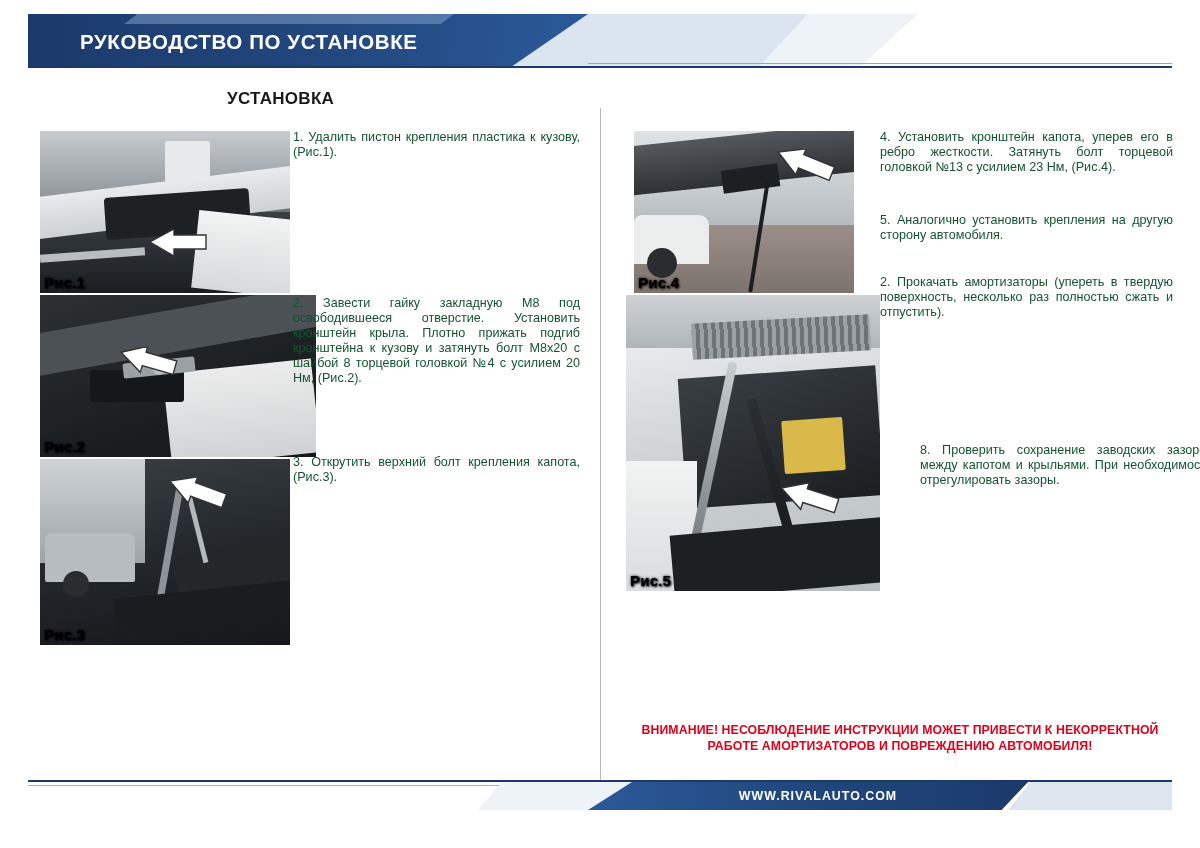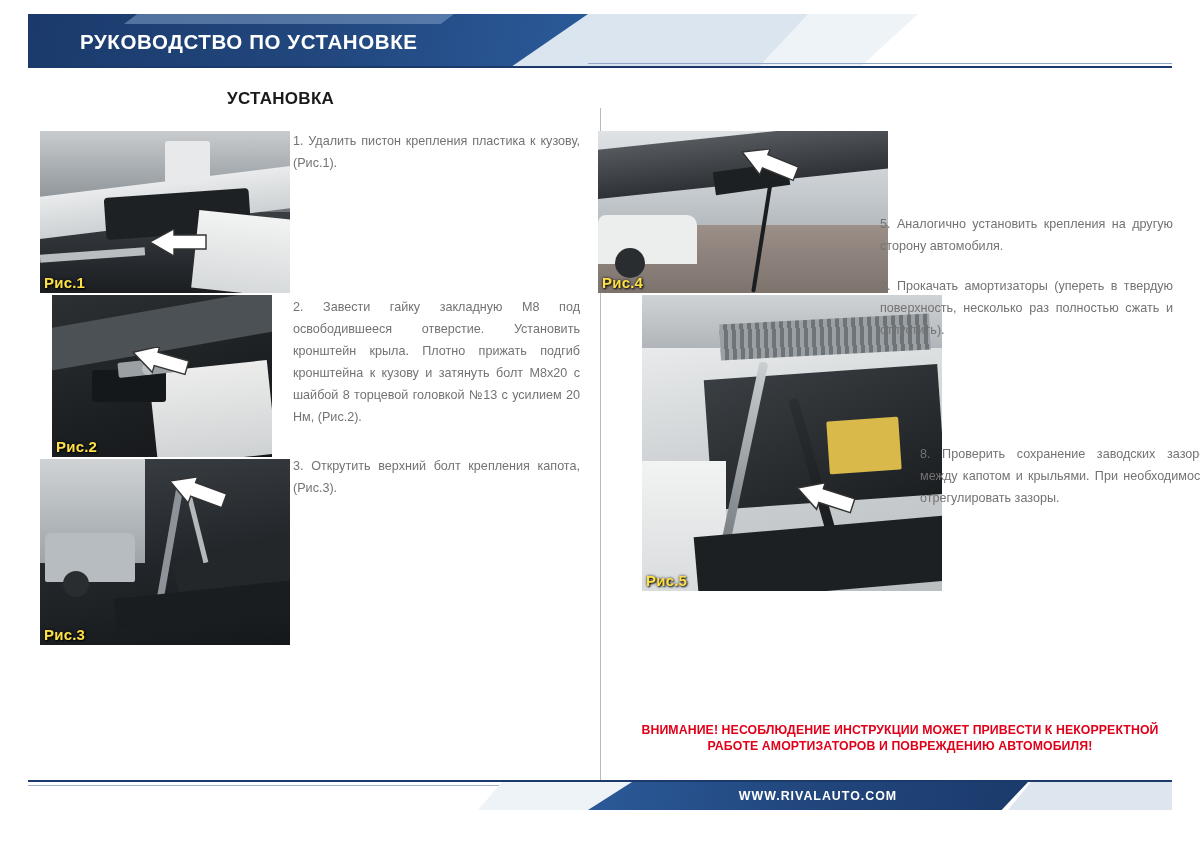--- a/index.html
+++ b/index.html
@@ -100,21 +100,21 @@
   
   .photo {
     position: absolute;
     overflow: hidden;
     background: #6d7378;
     border: 0;
   }
   .photo .cap {
     position: absolute;
     left: 4px; bottom: 2px;
-    color: #fde047;
+    color: #000000;
     font-size: 15px;
     font-weight: bold;
     text-shadow: 0 0 3px rgba(0,0,0,.85), 1px 1px 2px rgba(0,0,0,.9);
     letter-spacing: .2px;
   }
 
   
   #photo-1 { left: 40px; top: 131px; width: 250px; height: 162px; }
   #photo-1 .sky {
     position: absolute; left: 0; top: 0; width: 100%; height: 46%;
@@ -141,70 +141,70 @@
     position: absolute; left: 62%; top: 52%; width: 40%; height: 48%;
     background: linear-gradient(180deg,#f2f3f3,#d6d9da);
     transform: rotate(6deg);
   }
   #photo-1 .strip {
     position: absolute; left: 0; top: 74%; width: 42%; height: 5%;
     background: #b9bdbf; transform: rotate(-4deg);
   }
 
   
-  #photo-2 { left: 52px; top: 295px; width: 220px; height: 162px; }
+  #photo-2 { left: 40px; top: 295px; width: 276px; height: 162px; }
   #photo-2 .d1 { position:absolute; inset:0; background: linear-gradient(160deg,#2c3033 0%, #1c1f22 60%, #141618 100%); }
   #photo-2 .g1 { position:absolute; left:-8%; top:8%; width:120%; height:26%; background:#4b5155; transform: rotate(-10deg); }
   #photo-2 .w1 { position:absolute; left:46%; top:44%; width:54%; height:58%; background: linear-gradient(180deg,#ececec,#cfd2d3); transform: rotate(-6deg); }
   #photo-2 .b1 { position:absolute; left:18%; top:46%; width:34%; height:20%; background:#15181a; border-radius:3px; }
   #photo-2 .m1 { position:absolute; left:30%; top:40%; width:26%; height:9%; background:#9aa0a4; border-radius:2px; transform: rotate(-6deg); }
   #photo-2 .bolt { position:absolute; left:41%; top:42%; width:12px; height:12px; background:#b9bec1; border-radius:50%; }
 
   
   #photo-3 { left: 40px; top: 459px; width: 250px; height: 186px; }
   #photo-3 .d1 { position:absolute; inset:0; background: linear-gradient(170deg,#3b4044 0%, #22262a 55%, #15181a 100%); }
   #photo-3 .wall { position:absolute; left:0; top:0; width:42%; height:56%; background: linear-gradient(180deg,#cfd3d6,#9ea4a8); }
   #photo-3 .car { position:absolute; left:2%; top:40%; width:36%; height:26%; background:#b6bcc0; border-radius:6px 8px 2px 2px; }
   #photo-3 .wheel { position:absolute; left:9%; top:60%; width:26px; height:26px; background:#2a2d30; border-radius:50%; }
   #photo-3 .rod { position:absolute; left:50%; top:14%; width:7px; height:72%; background:#8d9398; transform: rotate(10deg); }
   #photo-3 .rod2 { position:absolute; left:61%; top:10%; width:5px; height:46%; background:#b4b9bc; transform: rotate(-14deg); }
   #photo-3 .blkbar { position:absolute; left:30%; top:70%; width:76%; height:16%; background:#1a1d20; transform: rotate(-6deg); }
   #photo-3 .blkbar2 { position:absolute; left:54%; top:46%; width:52%; height:26%; background:#23272a; transform: rotate(-14deg); }
 
   
-  #photo-4 { left: 598px; top: 131px; width: 290px; height: 162px; }
+  #photo-4 { left: 634px; top: 131px; width: 220px; height: 162px; }
   #photo-4 .sky { position:absolute; left:0; top:0; width:100%; height:62%; background: linear-gradient(180deg,#dfe3e6 0%, #c6cbcf 60%, #b3b8bc 100%); }
   #photo-4 .grd { position:absolute; left:0; top:58%; width:100%; height:42%; background: linear-gradient(180deg,#9b8f88 0%, #7d736d 100%); }
   #photo-4 .hood { position:absolute; left:-6%; top:2%; width:116%; height:30%; background: linear-gradient(180deg,#55595d,#2e3236); transform: rotate(-6deg); }
   #photo-4 .brk { position:absolute; left:40%; top:22%; width:26%; height:14%; background:#1d2023; transform: rotate(-8deg); }
   #photo-4 .car { position:absolute; left:0%; top:52%; width:34%; height:30%; background:#eceded; border-radius:8px 10px 0 0; }
   #photo-4 .wheel { position:absolute; left:6%; top:72%; width:30px; height:30px; background:#2a2d30; border-radius:50%; }
   #photo-4 .cable { position:absolute; left:56%; top:30%; width:4px; height:70%; background:#1b1e21; transform: rotate(9deg); border-radius:2px; }
 
   
-  #photo-5 { left: 626px; top: 295px; width: 300px; height: 296px; margin-left: 16px; }
+  #photo-5 { left: 626px; top: 295px; width: 254px; height: 296px; }
   #photo-5 .top { position:absolute; left:0; top:0; width:100%; height:22%; background: linear-gradient(180deg,#cfd3d6,#a9aeb2); }
   #photo-5 .body { position:absolute; left:0; top:18%; width:100%; height:82%; background: linear-gradient(170deg,#e8eaeb 0%, #cfd3d5 40%, #b9bec1 100%); }
   #photo-5 .bay { position:absolute; left:22%; top:26%; width:78%; height:44%; background: linear-gradient(160deg,#3a3f43,#1b1e21); transform: rotate(-4deg); }
   #photo-5 .strut { position:absolute; left:32%; top:22%; width:9px; height:70%; background: linear-gradient(180deg,#c9ced1,#6e7478); transform: rotate(12deg); border-radius:4px; }
   #photo-5 .strut2 { position:absolute; left:56%; top:34%; width:10px; height:54%; background: linear-gradient(180deg,#2b2f32,#17191b); transform: rotate(-16deg); border-radius:4px; }
   #photo-5 .grille { position:absolute; left:26%; top:8%; width:70%; height:12%; background: repeating-linear-gradient(90deg,#9aa0a4 0 4px,#6d7376 4px 8px); transform: rotate(-3deg); }
   #photo-5 .eng { position:absolute; left:62%; top:42%; width:24%; height:18%; background:#d9b94a; border-radius:2px; transform: rotate(-4deg); }
   #photo-5 .blkbot { position:absolute; left:18%; top:78%; width:86%; height:22%; background:#1d2023; transform: rotate(-5deg); }
   #photo-5 .wht { position:absolute; left:0; top:56%; width:28%; height:44%; background: linear-gradient(180deg,#f2f3f3,#d9dcdd); }
 
   
   .arrowimg { position: absolute; }
 
   
   .para {
     position: absolute;
     font-size: 12.6px;
-    line-height: 22px;
-    color: #737373;
+    line-height: 15px;
+    color: #14532d;
     text-align: justify;
     text-justify: inter-word;
   }
   #p1 { left: 293px; top: 130px; width: 287px; }
   #p2 { left: 293px; top: 296px; width: 287px; }
   #p3 { left: 293px; top: 455px; width: 287px; }
 
   #p4 { left: 880px; top: 130px; width: 293px; }
   #p5 { left: 880px; top: 213px; width: 293px; }
   #p6 { left: 880px; top: 275px; width: 293px; }
@@ -357,23 +357,24 @@
     <div class="strut"></div>
     <div class="strut2"></div>
     <div class="blkbot"></div>
     <svg class="arrowimg" style="left:152px; top:188px;" width="62" height="36" viewBox="0 0 60 34">
       <polygon points="58,6 26,6 26,0 2,13 26,27 26,20 58,20" fill="#ffffff" stroke="#333333" stroke-width="1.4" transform="rotate(18 30 13)"></polygon>
     </svg>
     <div class="cap">Рис.5</div>
   </div>
 
   <div class="para" id="p1">1. Удалить пистон крепления пластика к кузову, (Рис.1).</div>
-  <div class="para" id="p2">2. Завести гайку закладную М8 под освободившееся отверстие. Установить кронштейн крыла. Плотно прижать подгиб кронштейна к кузову и затянуть болт М8х20 с шайбой 8 торцевой головкой №13 с усилием 20 Нм, (Рис.2).</div>
+  <div class="para" id="p2">2. Завести гайку закладную М8 под освободившееся отверстие. Установить кронштейн крыла. Плотно прижать подгиб кронштейна к кузову и затянуть болт М8х20 с шайбой 8 торцевой головкой №4 с усилием 20 Нм, (Рис.2).</div>
   <div class="para" id="p3">3. Открутить верхний болт крепления капота, (Рис.3).</div>
 
+  <div class="para" id="p4">4. Установить кронштейн капота, уперев его в ребро жесткости. Затянуть болт торцевой головкой №13 с усилием 23 Нм, (Рис.4).</div>
   <div class="para" id="p5">5. Аналогично установить крепления на другую сторону автомобиля.</div>
   <div class="para" id="p6">2. Прокачать амортизаторы (упереть в твердую поверхность, несколько раз полностью сжать и отпустить).</div>
   <div class="para" id="p8">8. Проверить сохранение заводских зазоров между капотом и крыльями. При необходимости отрегулировать зазоры.</div>
 
   <div id="warning">ВНИМАНИЕ! НЕСОБЛЮДЕНИЕ ИНСТРУКЦИИ МОЖЕТ ПРИВЕСТИ К НЕКОРРЕКТНОЙ РАБОТЕ АМОРТИЗАТОРОВ И ПОВРЕЖДЕНИЮ АВТОМОБИЛЯ!</div>
 
   <div id="footer">
     <div class="ft-line"></div>
     <div class="ft-thin"></div>
     <div class="ft-grey2"></div>

